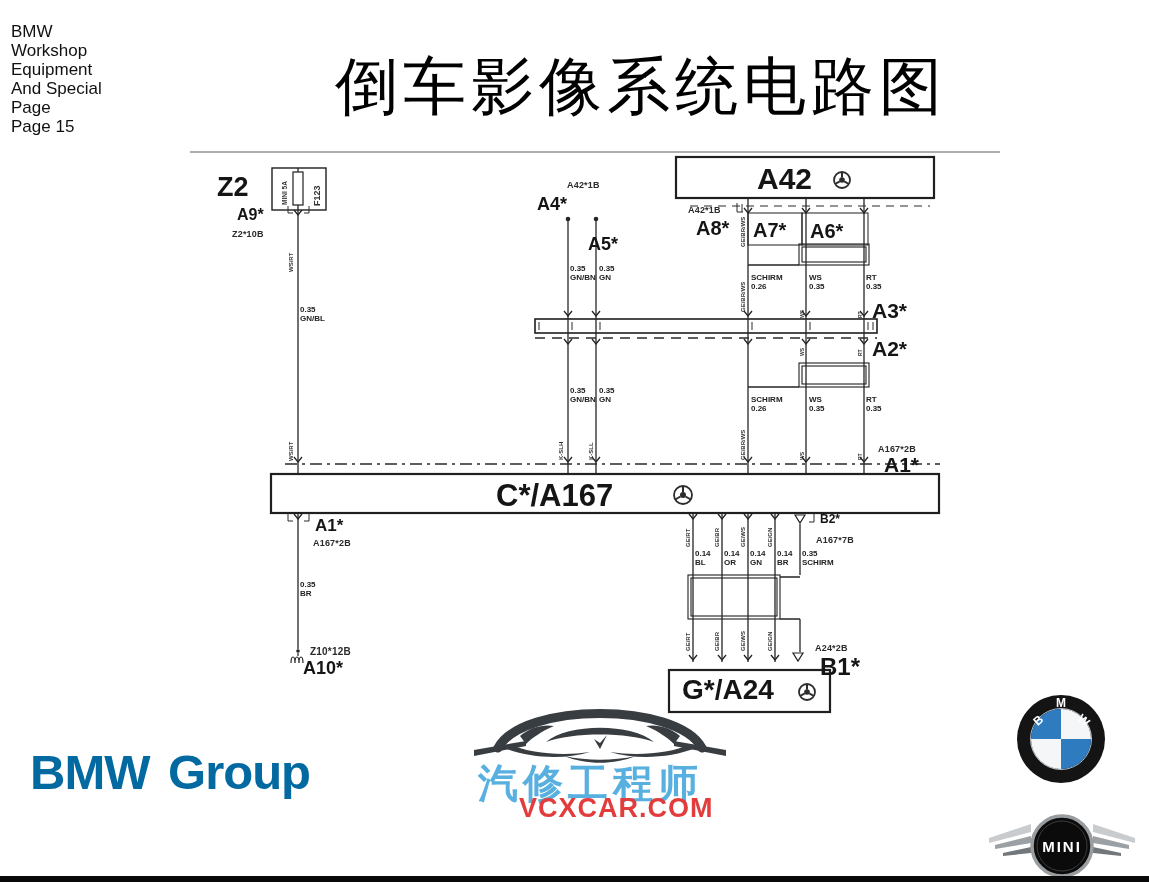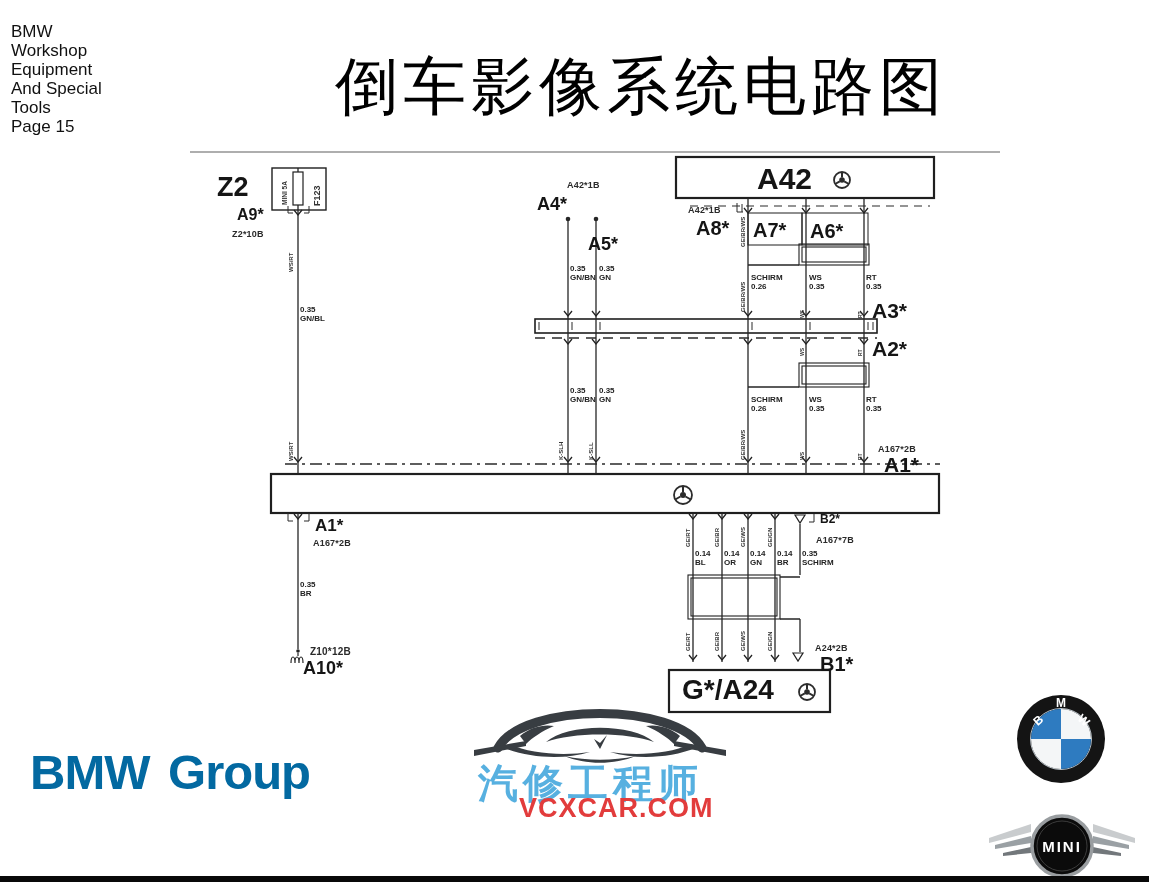--- a/index.html
+++ b/index.html
@@ -27,21 +27,21 @@
 </head>
 <body>
 
 <div class="page">
 
   <div class="hdr">
     <div>BMW</div>
     <div>Workshop</div>
     <div>Equipment</div>
     <div>And Special</div>
-    <div>Tools</div>
+    <div>Page</div>
     <div>Page 15</div>
   </div>
 
   <div class="title">倒车影像系统电路图</div>
   <div class="sep"></div>
 
   <div class="abs" style="left:0;top:0;width:1149px;height:882px;">
 
     <svg width="1149" height="882" viewBox="0 0 1149 882" style="position:absolute;left:0;top:0">
       <defs>
@@ -224,20 +224,21 @@
     <div class="wt" style="left:866px;top:396px;">
       <div>RT</div>
       <div>0.35</div>
     </div>
 
     <div class="dl" style="left:872px;top:299px;font-size:21px;">A3*</div>
     <div class="dl" style="left:872px;top:337px;font-size:21px;">A2*</div>
     <div class="sc" style="left:878px;top:444px;">A167*2B</div>
     <div class="dl" style="left:884px;top:453px;font-size:21px;">A1*</div>
 
+    <div class="dl" style="left:496px;top:478px;font-size:31px;">C*/A167</div>
 
     <div class="dl" style="left:315px;top:516px;font-size:17px;">A1*</div>
     <div class="sc" style="left:313px;top:538px;">A167*2B</div>
     <div class="wt" style="left:300px;top:581px;">
       <div>0.35</div>
       <div>BR</div>
     </div>
     <div class="sc" style="left:310px;top:646px;font-size:10px;">Z10*12B</div>
     <div class="dl" style="left:303px;top:658px;font-size:18px;">A10*</div>
 
@@ -268,21 +269,21 @@
       <div>0.35</div>
       <div>SCHIRM</div>
     </div>
 
     <div class="rot" style="left:685px;top:651px;">GE/RT</div>
     <div class="rot" style="left:714px;top:651px;">GE/BR</div>
     <div class="rot" style="left:740px;top:651px;">GE/WS</div>
     <div class="rot" style="left:767px;top:651px;">GE/GN</div>
 
     <div class="sc" style="left:815px;top:643px;">A24*2B</div>
-    <div class="dl" style="left:820px;top:653px;font-size:20px;">B1*</div>
+    <div class="dl" style="left:820px;top:653px;font-size:24px;">B1*</div>
     <div class="dl" style="left:682px;top:674px;font-size:28px;">G*/A24</div>
   </div>
 
   <div class="bmwgroup">BMW Group</div>
 
   <svg class="abs" style="left:468px;top:686px;" width="264" height="84" viewBox="0 0 264 84">
     <g fill="#383d42" stroke="none">
       <path d="M30 62 C55 16 209 16 234 62" fill="none" stroke="#383d42" stroke-width="9" stroke-linecap="round"></path>
       <path d="M78 56 C100 37 164 37 186 56 C160 46 104 46 78 56 Z"></path>
       <path d="M36 62 C62 72 95 74 122 66 C96 70 62 68 42 58 Z"></path>

